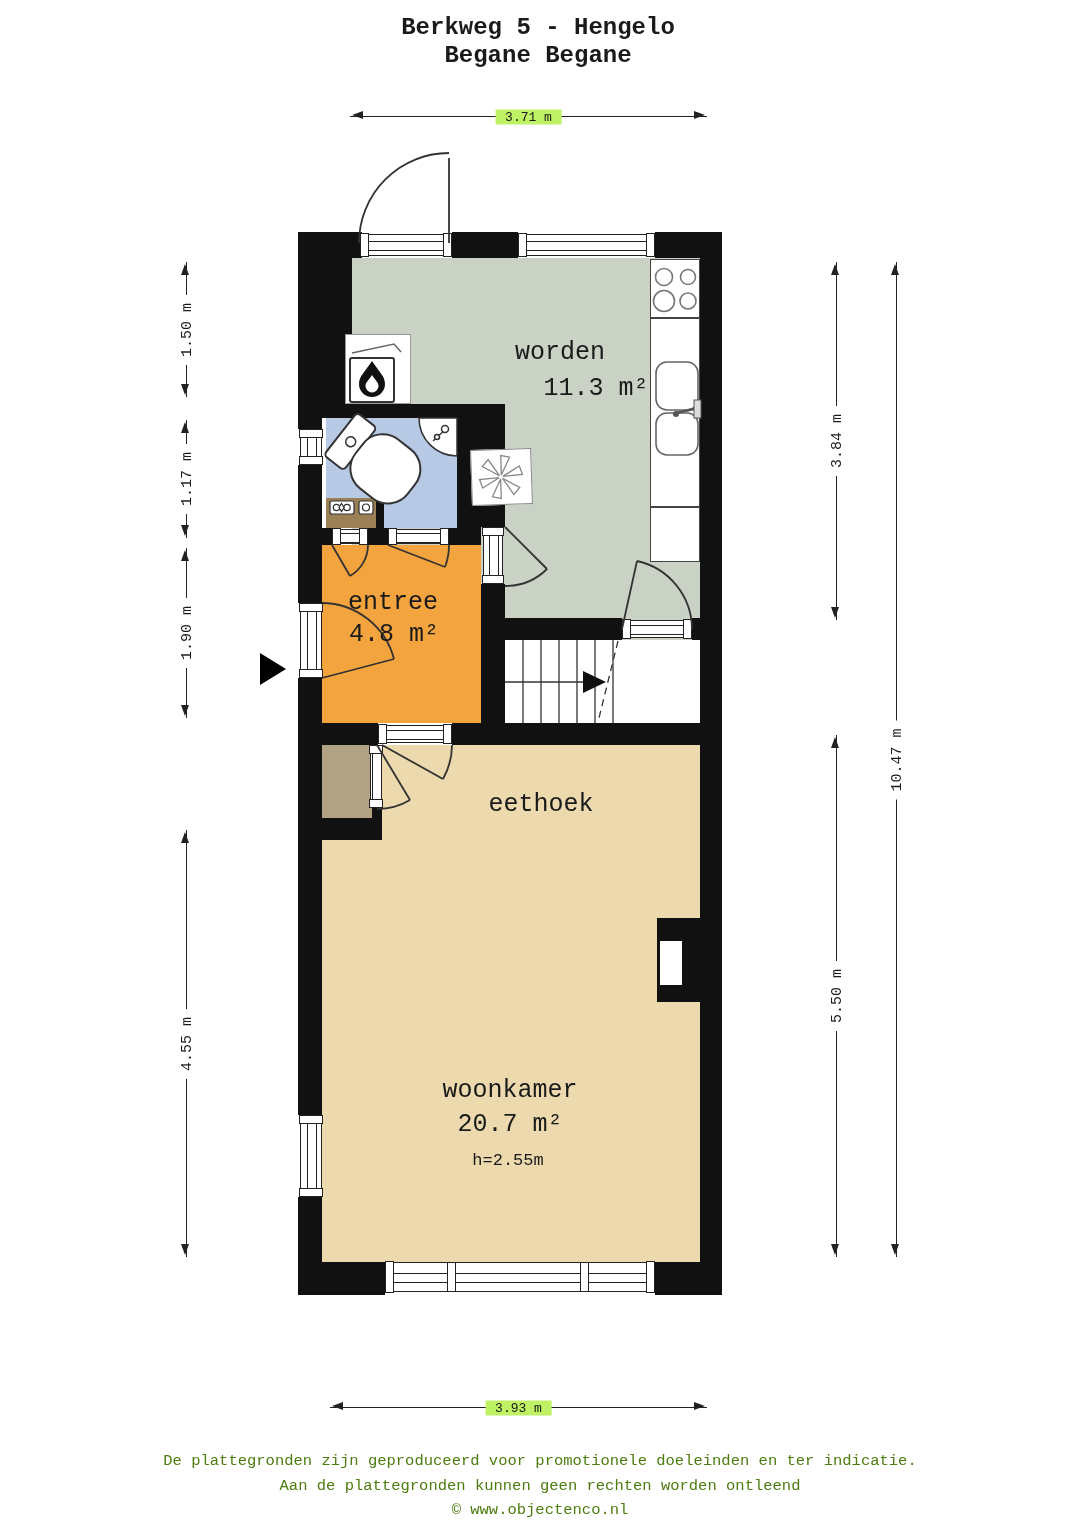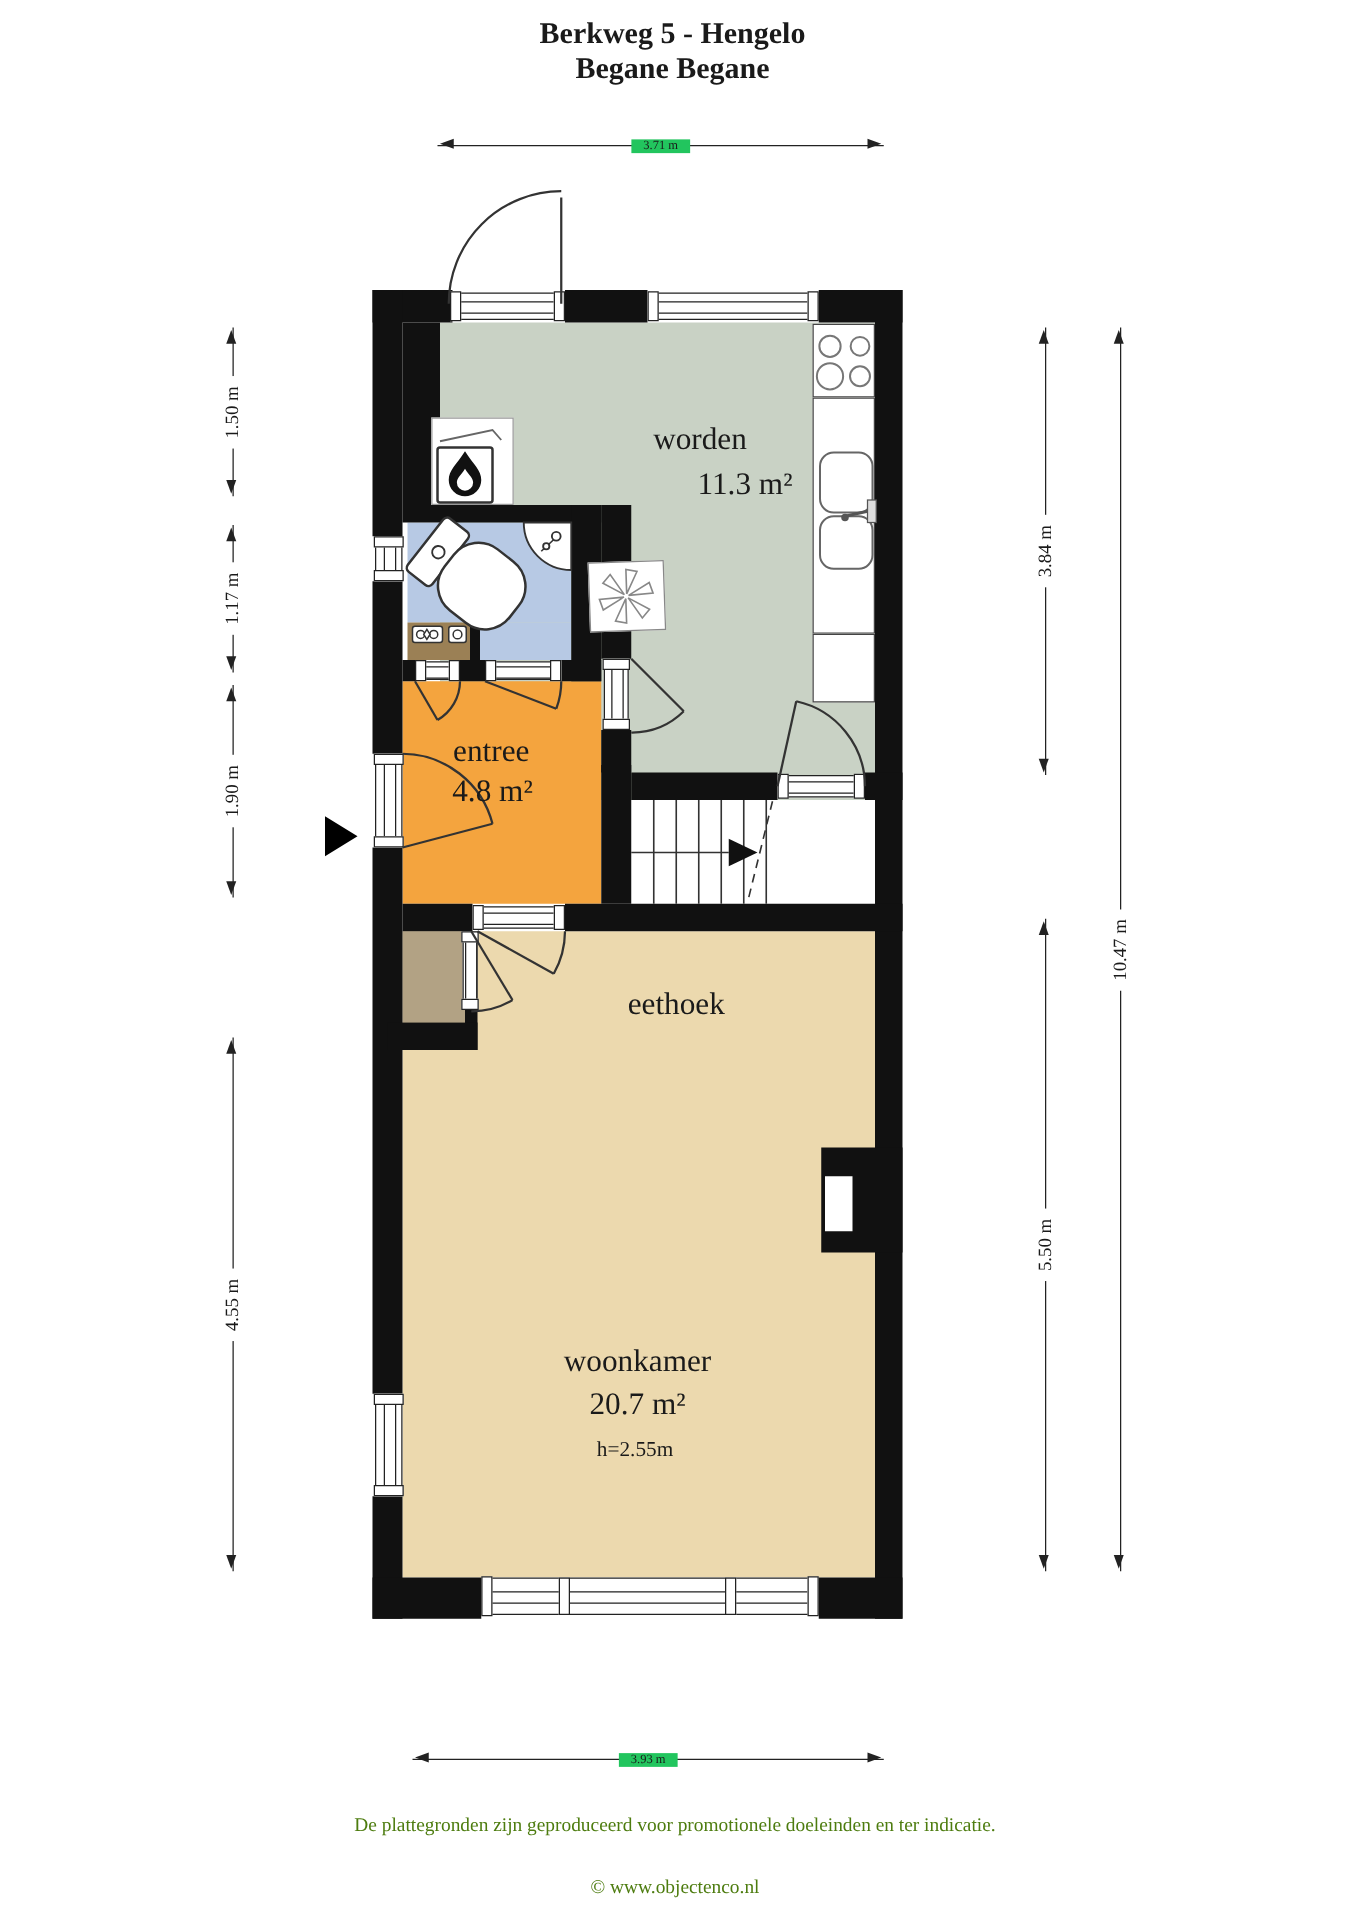--- a/index.html
+++ b/index.html
@@ -1,17 +1,17 @@
 <!DOCTYPE html>
 <html style="--wall: #111111; --kitchen: #c9d2c5; --bath: #b7c9e4; --entree: #f4a43e; --living: #ecd9ae; --meter: #9b8055; --storage: #b2a284;"><head>
 <meta charset="utf-8">
 <style>
   html,body{margin:0;padding:0;background:#fff;}
   .page{position:relative;width:956px;height:1527px;background:#fff;overflow:hidden;
-        font-family:Liberation Serif, serif;color:#1a1a1a;}
+        font-family:Liberation Mono, monospace;color:#1a1a1a;}
   .ttl{position:absolute;transform:translateX(-50%);font-weight:bold;font-size:24px;white-space:nowrap;z-index:40;}
   .ftr{position:absolute;transform:translateX(-50%);font-size:15.5px;white-space:nowrap;z-index:40;color:#4d7c0f;}
 
   .room{position:absolute;z-index:1;}
   .wall{position:absolute;background:var(--wall,#111);z-index:5;}
   .unit{position:absolute;background:#fff;border:1.5px solid #444;box-sizing:border-box;z-index:6;}
   .nook{position:absolute;background:#fff;border:1px solid #999;box-sizing:border-box;z-index:6;}
   .boiler{position:absolute;background:#fff;border:2px solid #333;border-radius:3px;box-sizing:border-box;z-index:7;}
   .fanbox{position:absolute;background:#fff;border:1px solid #888;box-sizing:border-box;z-index:8;transform:rotate(-2deg);}
   .chimney{position:absolute;background:var(--wall,#111);z-index:7;}
@@ -40,21 +40,21 @@
   .dim-v::after{content:'';position:absolute;bottom:-2px;left:-5.8px;
                 border:4.5px solid transparent;border-top:11px solid #222;}
   .dim-v .t{position:absolute;left:50%;top:50%;transform:translate(-50%,-50%) rotate(-90deg);
             background:#fff;padding:0 8px;font-size:15px;white-space:nowrap;}
   .dim-h{position:absolute;height:0;border-top:1.5px solid #222;z-index:2;}
   .dim-h::before{content:'';position:absolute;left:-2px;top:-5.8px;
                  border:4.5px solid transparent;border-right:11px solid #222;}
   .dim-h::after{content:'';position:absolute;right:-2px;top:-5.8px;
                 border:4.5px solid transparent;border-left:11px solid #222;}
   .dim-h .t{position:absolute;left:50%;top:50%;transform:translate(-50%,-50%);
-            background:#22c55e;padding:0 10px;font-size:10px;white-space:nowrap;}
+            background:#bef264;padding:0 10px;font-size:13px;white-space:nowrap;}
 
   .ent-arrow{position:absolute;left:260px;top:653px;width:0;height:0;z-index:15;
              border-top:16px solid transparent;border-bottom:16px solid transparent;
              border-left:26px solid #000;}
 </style>
 </head>
 <body>
 
 <div class="page">
 
@@ -296,15 +296,16 @@
       <span class="t">3.84 m</span>
     </div>
   <div class="dim-v" style="left:836px;top:735px;height:522px;">
       <span class="t">5.50 m</span>
     </div>
   <div class="dim-v" style="left:896px;top:262px;height:995px;">
       <span class="t">10.47 m</span>
     </div>
 
   <div class="ftr" style="left:540px;top:1452px;">De plattegronden zijn geproduceerd voor promotionele doeleinden en ter indicatie.</div>
+  <div class="ftr" style="left:540px;top:1477px;">Aan de plattegronden kunnen geen rechten worden ontleend</div>
   <div class="ftr" style="left:540px;top:1501px;">© www.objectenco.nl</div>
 
 </div>
 
 </body></html>

